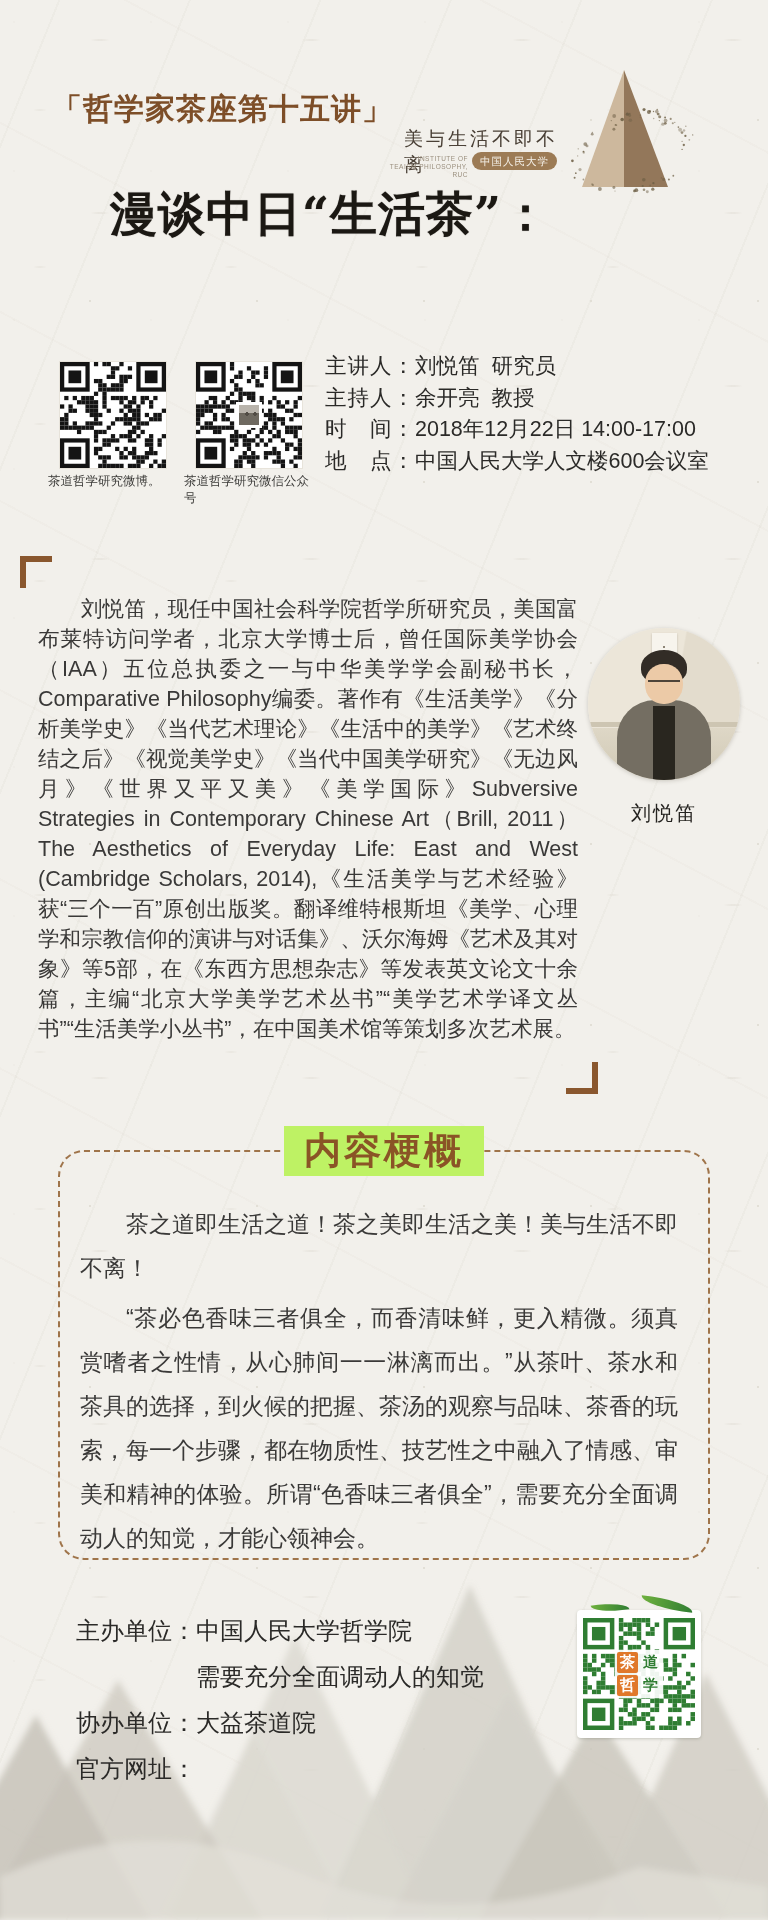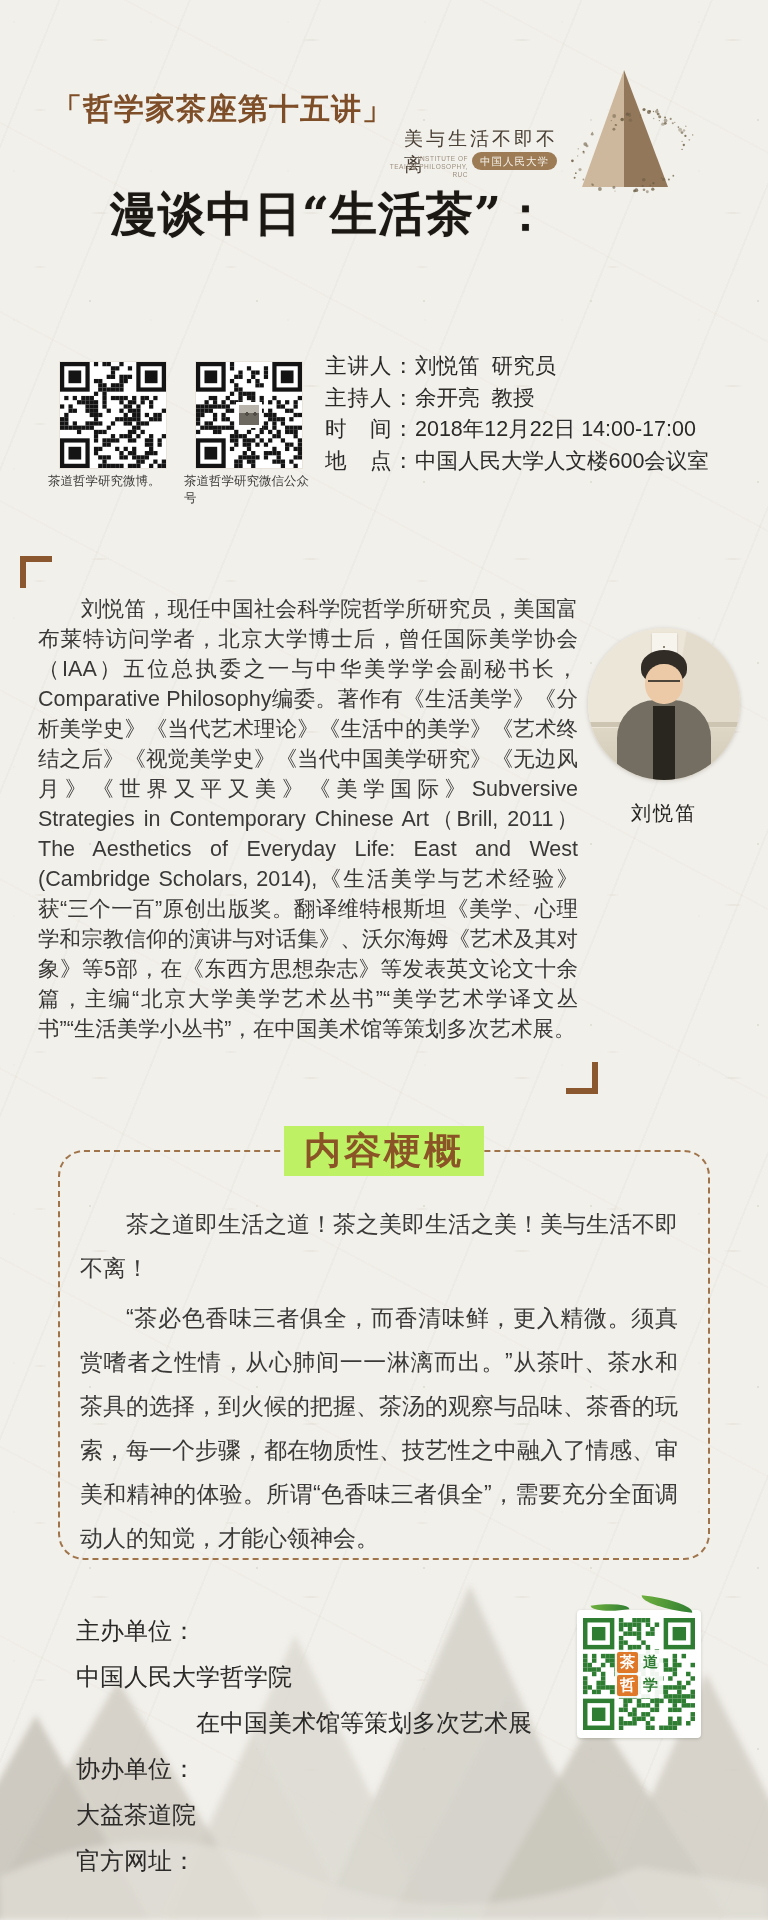--- a/index.html
+++ b/index.html
@@ -81,21 +81,21 @@
   .summary-box{position:absolute;left:58px;top:1150px;width:652px;height:410px;box-sizing:border-box;
     border:2px dashed #9f744a;border-radius:26px;}
   .summary-title{position:absolute;left:50%;top:-26px;transform:translateX(-50%);
     background:#bef264;padding:0 20px;font-size:37px;font-weight:bold;color:#8a5426;
     letter-spacing:3px;white-space:nowrap;}
   .summary-body{padding:50px 18px 0 20px;font-size:23px;line-height:44px;color:#3a3938;
     text-align:justify;}
   .summary-body p{margin:0 12px 6px 0;text-indent:2em;}
   
   .footer{position:absolute;left:76px;top:1608px;font-size:24px;line-height:46px;color:#2b2a28;}
-  .footer .frow{display:flex;white-space:pre;flex-direction:column;}
+  .footer .frow{display:flex;white-space:pre;}
   .footer .indent{padding-left:120px;}
   
   .green-qr{position:absolute;left:577px;top:1610px;width:124px;height:128px;background:#fff;
     border-radius:4px;box-shadow:0 1px 3px rgba(70,80,60,.25);}
   .green-qr .qr-code{position:absolute;left:6px;top:8px;width:112px;height:112px;}
   .leaf{position:absolute;background:linear-gradient(100deg,#6fb13e,#2f7d32);}
   .leaf-1{left:14px;top:-7px;width:38px;height:9px;border-radius:0 100% 0 100%;transform:rotate(-8deg);}
   .leaf-2{left:64px;top:-12px;width:52px;height:12px;border-radius:0 100% 0 100%;transform:rotate(6deg);}
   .seal{position:absolute;left:38px;top:40px;width:48px;height:48px;background:rgba(255,255,255,.92);
     border-radius:3px;display:grid;grid-template-columns:1fr 1fr;grid-template-rows:1fr 1fr;padding:1px;box-sizing:border-box;}
@@ -668,21 +668,21 @@
       <p>“茶必色香味三者俱全，而香清味鲜，更入精微。须真赏嗜者之性情，从心肺间一一淋漓而出。”从茶叶、茶水和茶具的选择，到火候的把握、茶汤的观察与品味、茶香的玩索，每一个步骤，都在物质性、技艺性之中融入了情感、审美和精神的体验。所谓“色香味三者俱全”，需要充分全面调动人的知觉，才能心领神会。</p>
     </div>
   </div>
 
   <div class="footer">
     <div class="frow">
       <span>主办单位：</span>
       <span>中国人民大学哲学院</span>
     </div>
     <div class="frow indent">
-      <span>在中国美术馆等策划多次艺术展</span>
+      <span>需要充分全面调动人的知觉</span>
     </div>
     <div class="frow">
       <span>协办单位：</span>
       <span>大益茶道院</span>
     </div>
     <div class="frow">
       <span>官方网址：</span>
     </div>
   </div>
 

